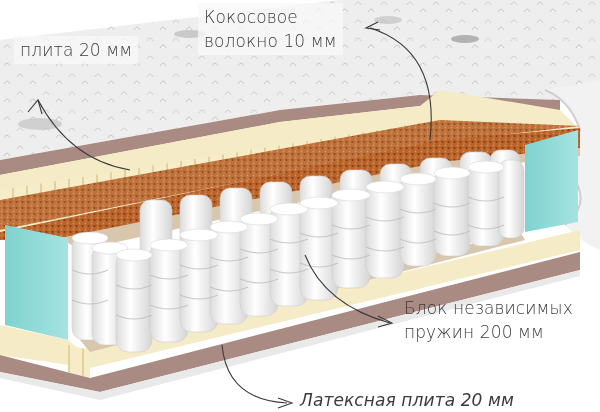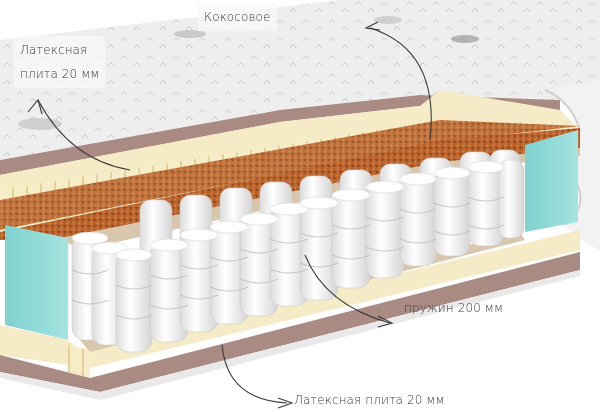--- a/index.html
+++ b/index.html
@@ -1,18 +1,18 @@
 <!DOCTYPE html>
 <html><head>
 <meta charset="utf-8">
 <style>
   html,body{margin:0;padding:0;background:#ffffff;}
   #stage{position:relative;width:600px;height:412px;overflow:hidden;background:#ffffff;font-family:"DejaVu Sans","Liberation Sans",sans-serif;}
   svg.art{position:absolute;left:0;top:0;}
-  .label{position:absolute;color:#3a3a3a;font-size:12px;line-height:24px;font-weight:300;letter-spacing:0.1px;white-space:nowrap;}
+  .label{position:absolute;color:#3a3a3a;font-size:17px;line-height:24px;font-weight:300;letter-spacing:0.1px;white-space:nowrap;}
   .label .ln{display:block;}
   .lbl-bg{background:rgba(248,248,248,0.75);padding:2px 6px;}
 </style>
 </head>
 <body>
 
 <div id="stage">
 
   <svg class="art" width="600" height="412" viewBox="0 0 600 412">
     <defs>
@@ -151,29 +151,30 @@
       <path d="M430 140 q10 -90 -60 -112"></path>
       <path d="M378 22 l-12 6 l14 2"></path>
       <path d="M305 255 q20 50 85 68"></path>
       <path d="M378 316 l14 7 l-14 4"></path>
       <path d="M222 345 q5 55 65 58"></path>
       <path d="M278 398 l14 5 l-14 5"></path>
     </g>
   </svg>
 
   <div class="label lbl-bg" style="left:14px;top:36px;">
-    <span class="ln">Латексная</span>
     <span class="ln">плита 20 мм</span>
   </div>
 
   <div class="label lbl-bg" style="left:198px;top:3px;">
     <span class="ln">Кокосовое</span>
+    <span class="ln">волокно 10 мм</span>
   </div>
 
   <div class="label" style="left:404px;top:296px;">
+    <span class="ln">Блок независимых</span>
     <span class="ln">пружин 200 мм</span>
   </div>
 
-  <div class="label" style="left:294px;top:388px;">
+  <div class="label" style="left:300px;top:388px;font-style:italic;">
     <span class="ln">Латексная плита  20 мм</span>
   </div>
 
 </div>
 
 </body></html>

